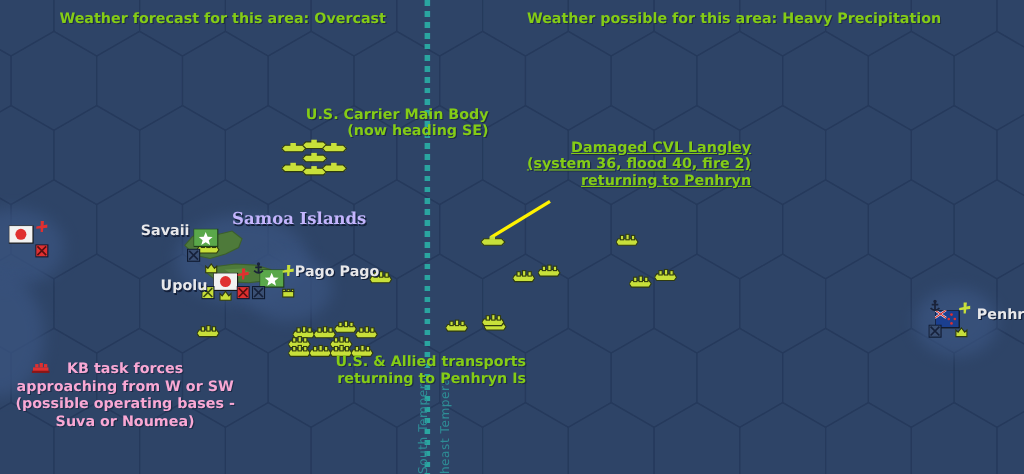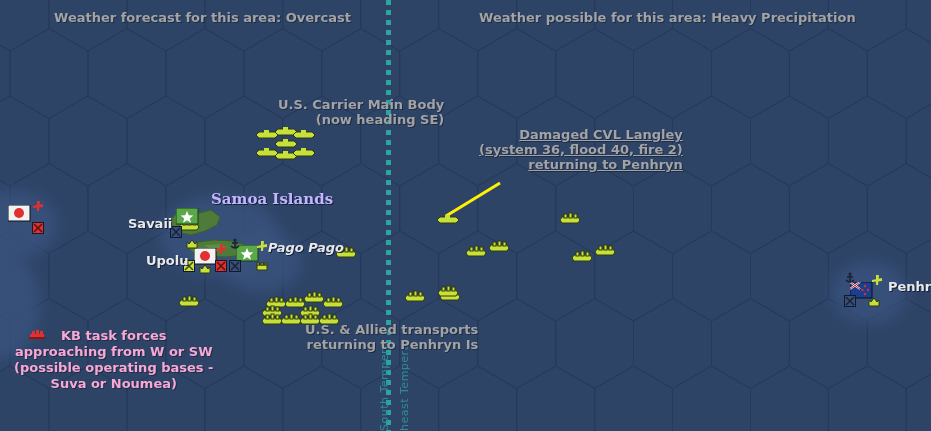--- a/index.html
+++ b/index.html
@@ -23,21 +23,21 @@
     background:repeating-linear-gradient(to bottom,#2aa5a0 0 5px,transparent 5px 10px);
   }
   .vlabel{
     position:absolute;color:#2e8d96;font-size:11px;letter-spacing:.5px;
     font-family:"DejaVu Sans", sans-serif;white-space:nowrap;
   }
   .vlabel.left{transform:rotate(-90deg);transform-origin:0 0;}
   .vlabel.right{transform:rotate(-90deg);transform-origin:0 0;}
   
   .anno{
-    position:absolute;color:#a3a3a3;font-size:13px;line-height:15px;
+    position:absolute;color:#84cc16;font-size:13px;line-height:15px;
     font-weight:bold;white-space:pre;
     text-shadow:1px 1px 0 #1d2c47;
   }
   .anno.c{text-align:right;}
   .anno-pink{
     position:absolute;color:#f9a8d4;font-size:13px;line-height:16px;
     font-weight:bold;white-space:pre;text-align:center;
     text-shadow:1px 1px 0 #1d2c47;
   }
   .place{
@@ -551,19 +551,19 @@
 returning to Penhryn</div>
       <div class="anno c" style="left: 305px; top: 322px;">U.S. &amp; Allied transports
 returning to Penhryn Is</div>
       <div class="anno-pink" style="left: 14px; top: 328px;">KB task forces
 approaching from W or SW
 (possible operating bases -
 Suva or Noumea)</div>
     </div>
   <div id="places-layer">
       <div class="region" style="left: 211px; top: 190px;">Samoa Islands</div>
-      <div class="place" style="left: 128px; top: 203px; margin-top: 13px;">Savaii</div>
+      <div class="place" style="left: 128px; top: 203px;">Savaii</div>
       <div class="place" style="left: 146px; top: 253px;">Upolu</div>
-      <div class="place" style="left: 268px; top: 240px; font-style: italic;">Pago Pago</div>
+      <div class="place" style="left: 268px; top: 240px;">Pago Pago</div>
       <div class="place" style="left: 888px; top: 279px;">Penhryn</div>
     </div>
 
 </div>
 
 </body></html>

